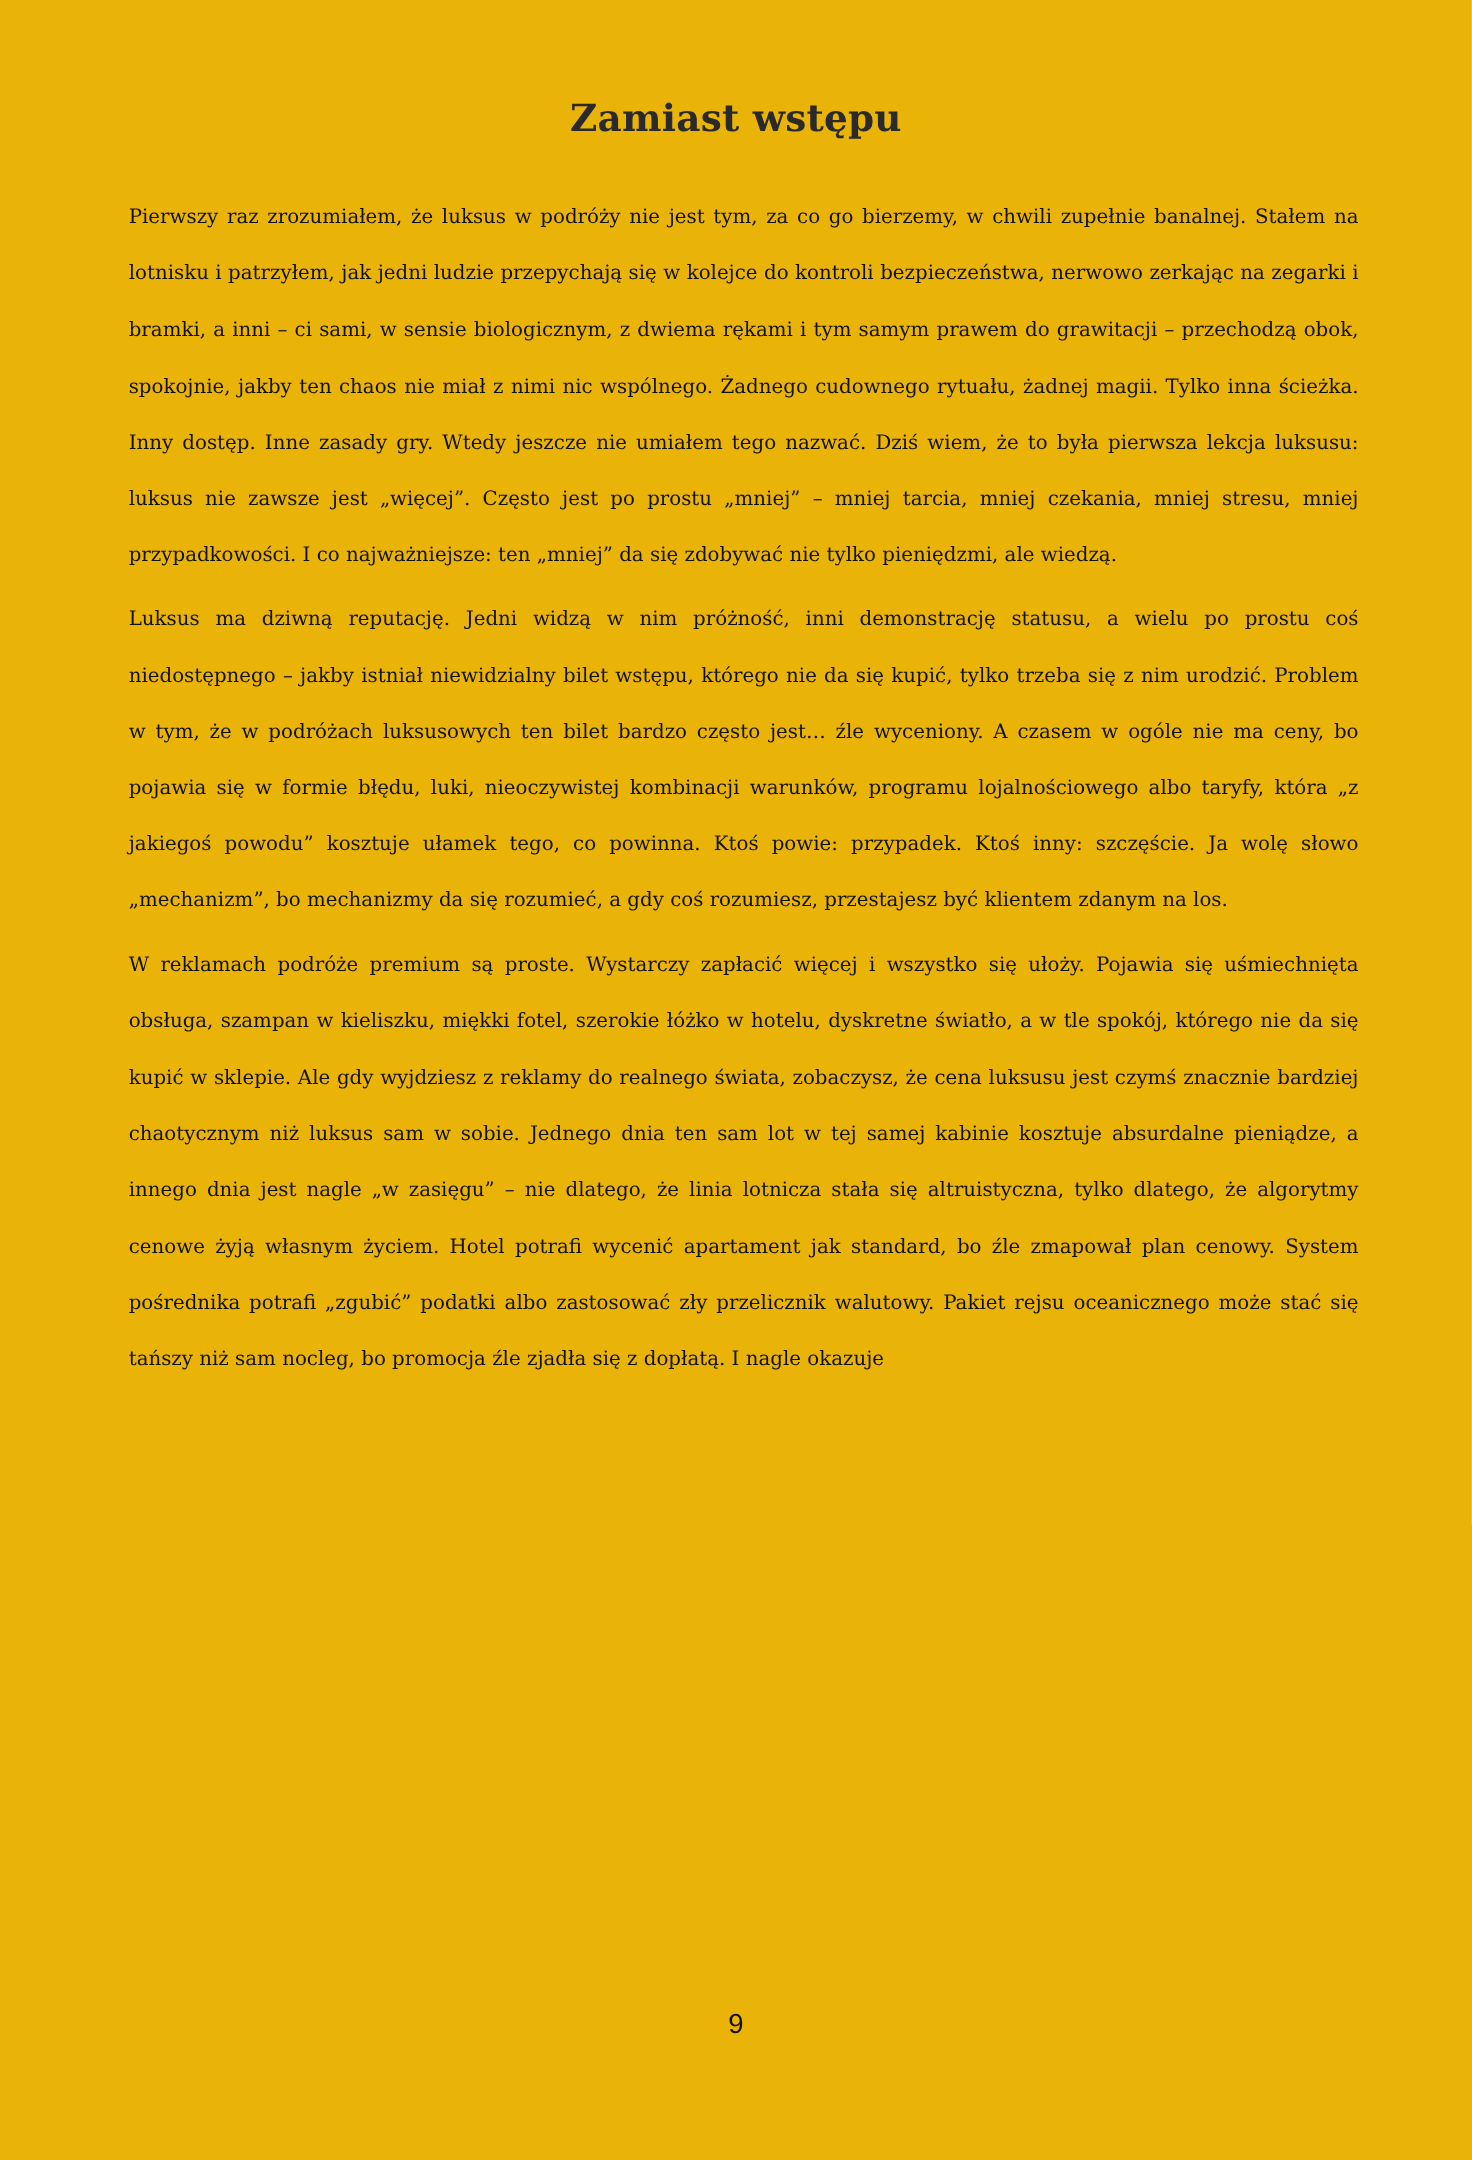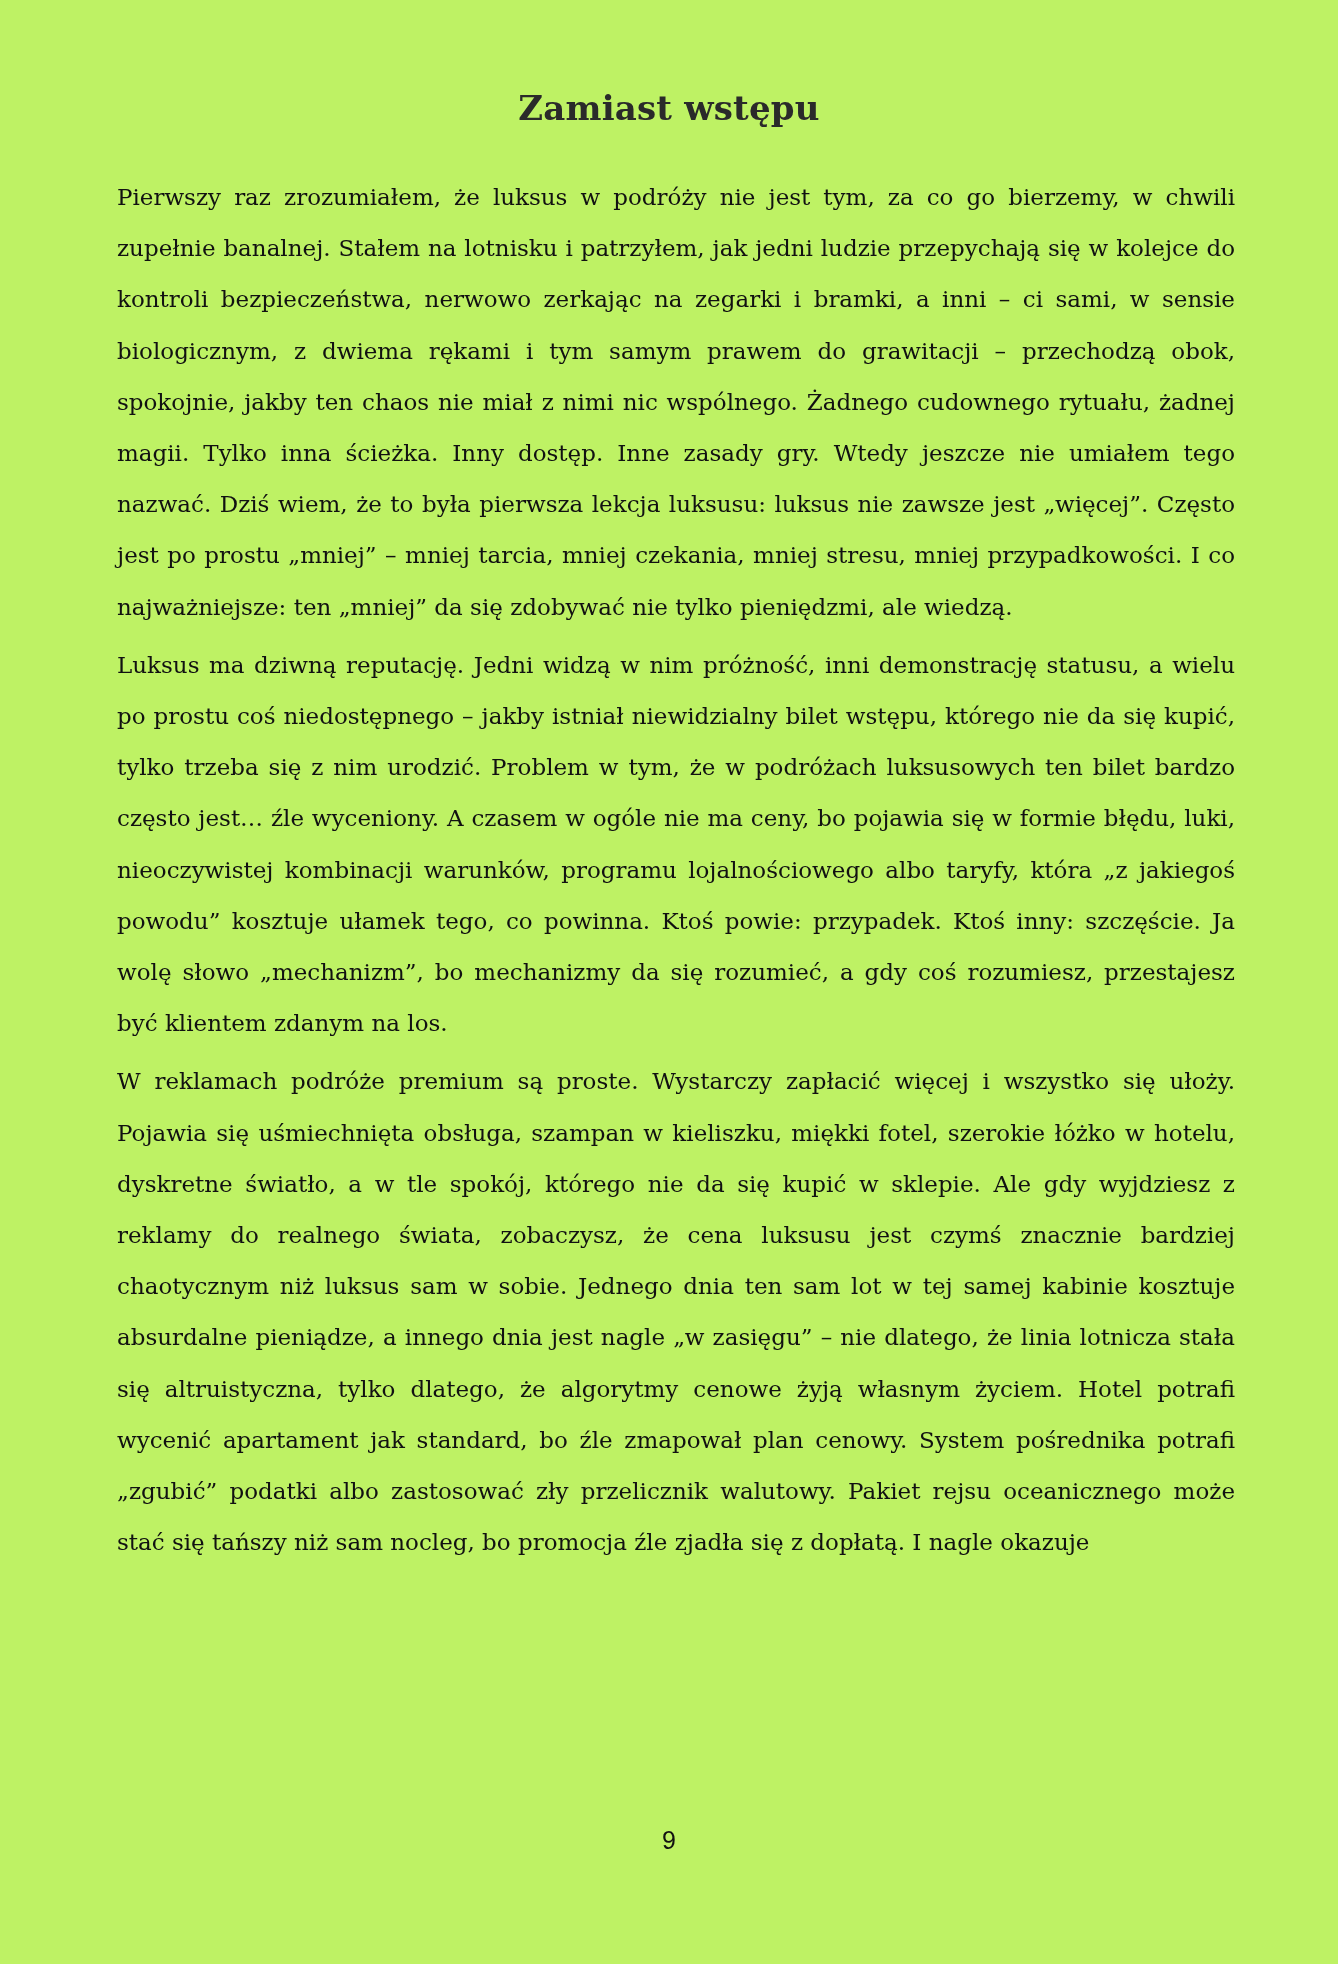--- a/index.html
+++ b/index.html
@@ -13,42 +13,42 @@
       position: relative;
       overflow: hidden;
       color: #111111;
     }
     .page {
       position: absolute;
       left: 0;
       top: 0;
       width: 1338px;
       height: 1964px;
-      background: #bef264;
+      background: #eab308;
     }
     .chapter-title {
       position: absolute;
       left: 0;
       width: 1338px;
       top: 88px;
       text-align: center;
       font-family: "DejaVu Serif", serif;
       font-weight: bold;
       font-size: 34px;
       color: #2a2a2a;
       letter-spacing: 0.2px;
       margin: 0;
     }
     .body-text {
       position: absolute;
       left: 117px;
       top: 172px;
       width: 1118px;
       font-family: "DejaVu Serif", serif;
-      font-size: 23px;
+      font-size: 18px;
       line-height: 51.2px;
       color: #111111;
       text-align: justify;
     }
     .body-text p {
       margin: 0 0 7px 0;
       text-align: justify;
     }
     .page-number {
       position: absolute;

